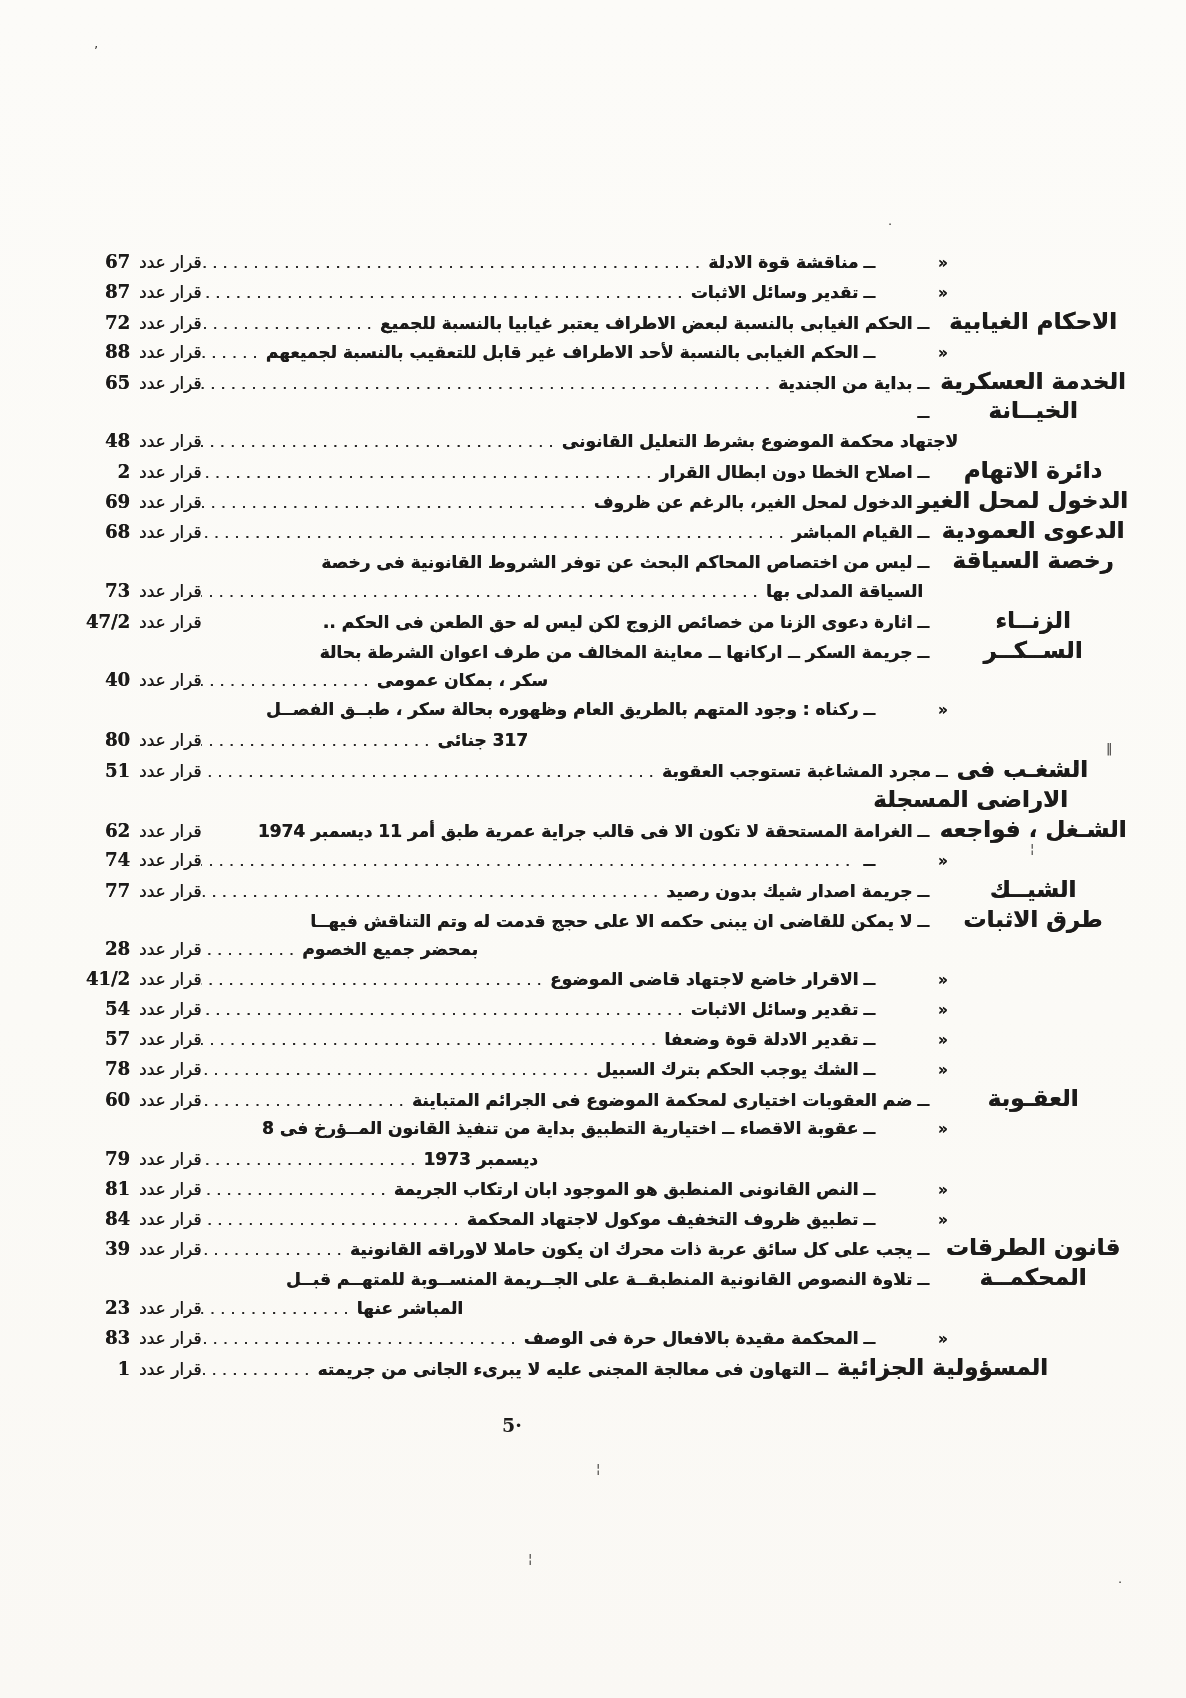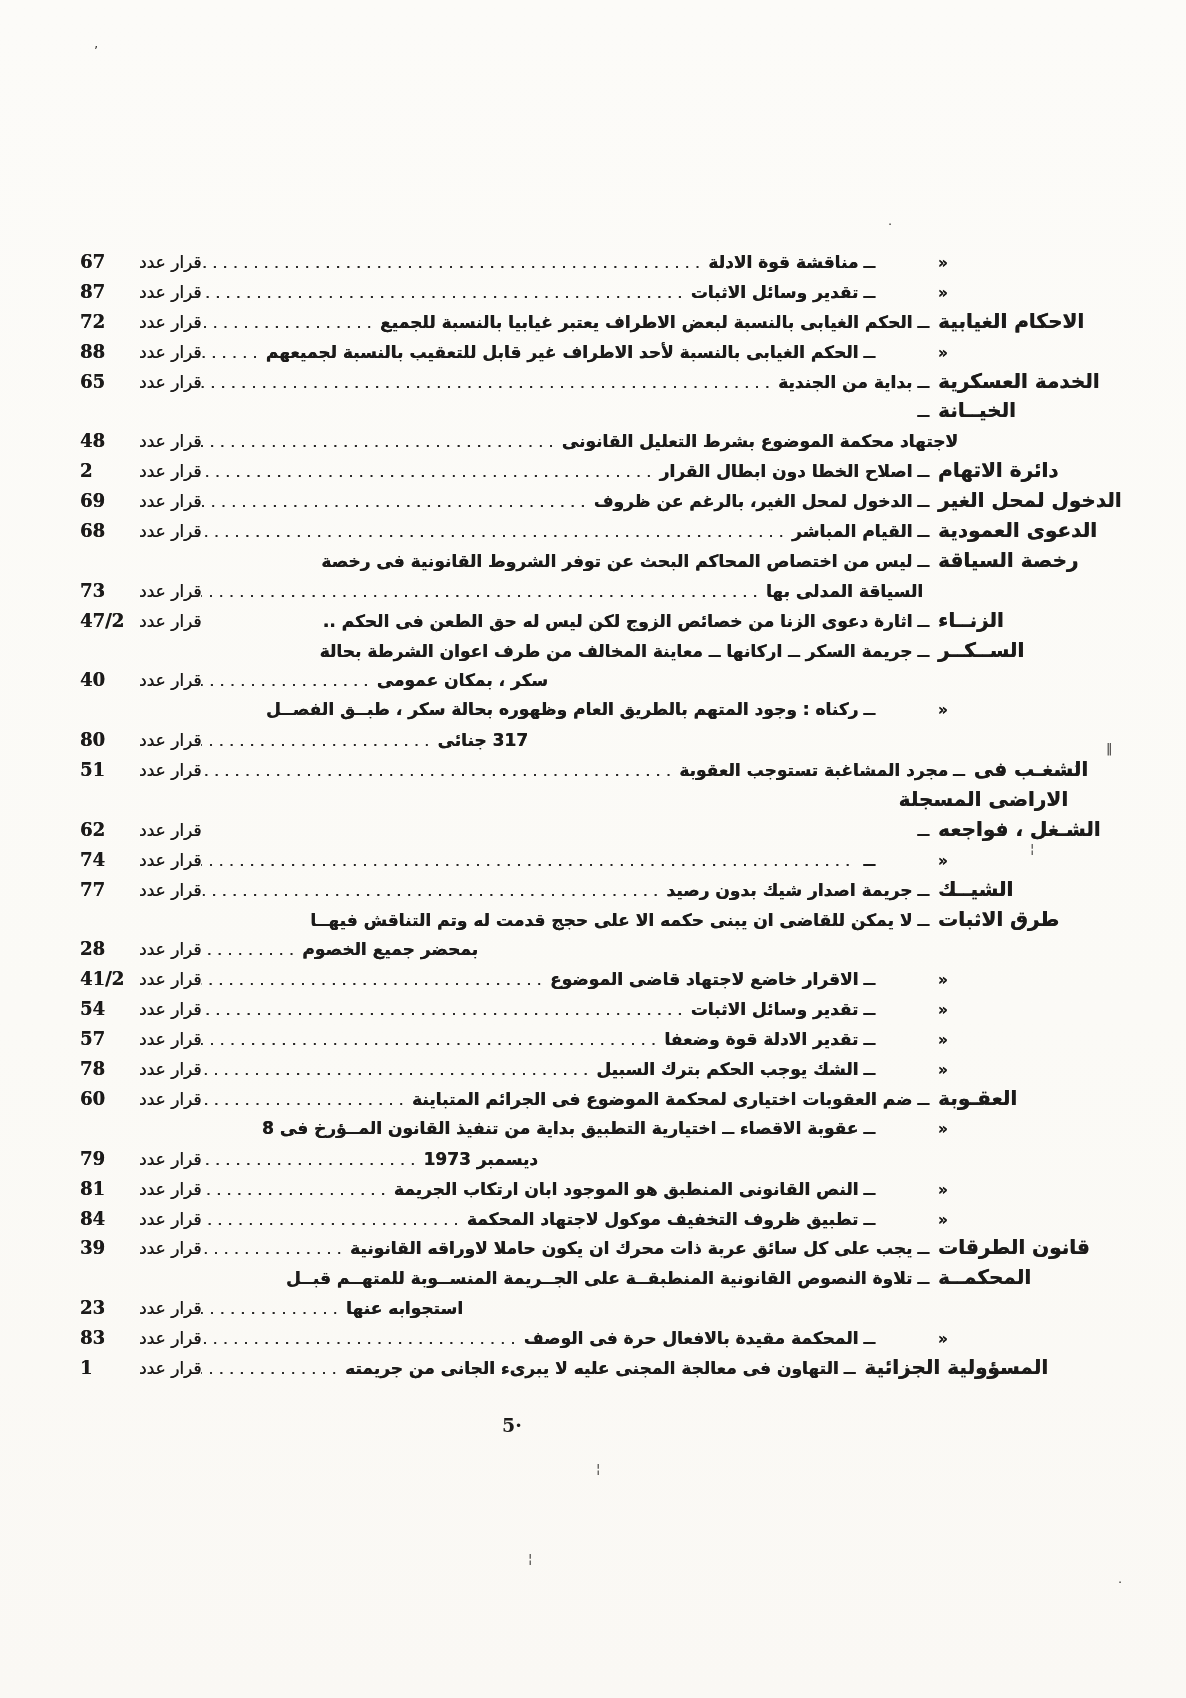--- a/index.html
+++ b/index.html
@@ -16,42 +16,42 @@
     position:absolute;top:247px;left:80px;right:58px;
   }
   .row{
     display:flex;direction:rtl;align-items:baseline;
     height:29.9px;line-height:29.9px;
     font-size:17px;white-space:nowrap;
     text-shadow:0.35px 0 currentColor;
   }
   .label{
     flex:0 0 190px;min-width:0;
-    font-weight:bold;font-size:20px;
-    text-align:left;white-space:nowrap;
+    font-weight:bold;font-size:23px;
+    text-align:center;white-space:nowrap;
   }
   .label.auto{flex:0 0 auto;}
   .label.ditto{
     text-align:left;font-size:15px;padding-left:54px;
   }
   .dash{flex:none;padding:0 9px 0 5px;font-weight:bold;}
   .txt{flex:none;white-space:nowrap;font-weight:bold;}
   .indent{flex:0 0 auto;}
   .lead{
     flex:1 1 0;min-width:6px;overflow:hidden;
     white-space:nowrap;padding:0 3px;
   }
   .lead::before{
     content:"..........................................................................................................................................";
     letter-spacing:5.5px;font-size:15px;color:#262524;
   }
   .lead.off::before{content:"";}
   .tail{flex:none;padding-left:9px;}
   .num{
-    flex:0 0 50px;direction:ltr;
+    flex:0 0 50px;direction:ltr;text-align:right;
     font-family:"DejaVu Serif",serif;font-weight:bold;font-size:18px;
   }
   .pagenum{
     position:absolute;top:1414px;left:502px;width:40px;
     font-family:"DejaVu Serif",serif;font-weight:bold;
     font-size:19px;color:#1c1b1a;
   }
   .artifact{
     position:absolute;color:#3a3836;font-size:13px;line-height:13px;
   }
@@ -187,20 +187,21 @@
         <span class="lead"></span>
         <span class="tail">قرار عدد</span>
         <span class="num">51</span>
       </div>
       <div class="row">
         <span class="label auto" style="margin-right: 60px;">الاراضى المسجلة</span>
       </div>
       <div class="row">
         <span class="label">الشـغل ، فواجعه</span>
         <span class="dash">ــ</span>
+        <span class="txt">الغرامة المستحقة لا تكون الا فى قالب جراية عمرية طبق أمر 11 ديسمبر 1974</span>
         <span class="lead off"></span>
         <span class="tail">قرار عدد</span>
         <span class="num">62</span>
       </div>
       <div class="row">
         <span class="label ditto">«</span>
         <span class="dash">ــ</span>
         <span class="lead"></span>
         <span class="tail">قرار عدد</span>
         <span class="num">74</span>
@@ -301,21 +302,21 @@
         <span class="tail">قرار عدد</span>
         <span class="num">39</span>
       </div>
       <div class="row">
         <span class="label">المحكمــة</span>
         <span class="dash">ــ</span>
         <span class="txt">تلاوة النصوص القانونية المنطبقــة على الجــريمة المنســوبة للمتهــم قبــل</span>
       </div>
       <div class="row">
         <span class="indent" style="flex-basis: 665px;"></span>
-        <span class="txt">استجوابه عنها</span>
+        <span class="txt">المباشر عنها</span>
         <span class="lead"></span>
         <span class="tail">قرار عدد</span>
         <span class="num">23</span>
       </div>
       <div class="row">
         <span class="label ditto">«</span>
         <span class="dash">ــ</span>
         <span class="txt">المحكمة مقيدة بالافعال حرة فى الوصف</span>
         <span class="lead"></span>
         <span class="tail">قرار عدد</span>

